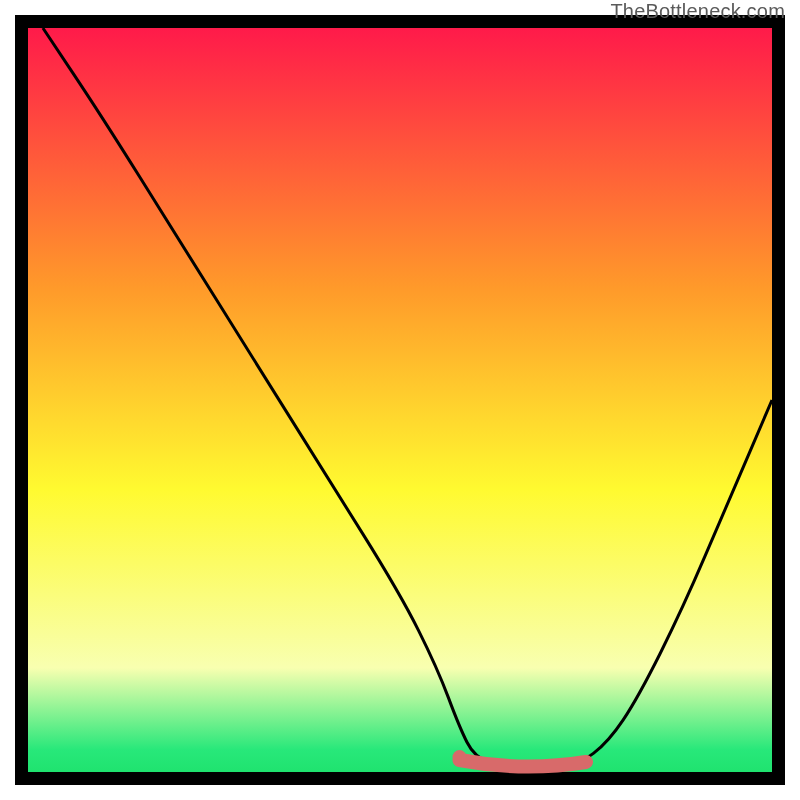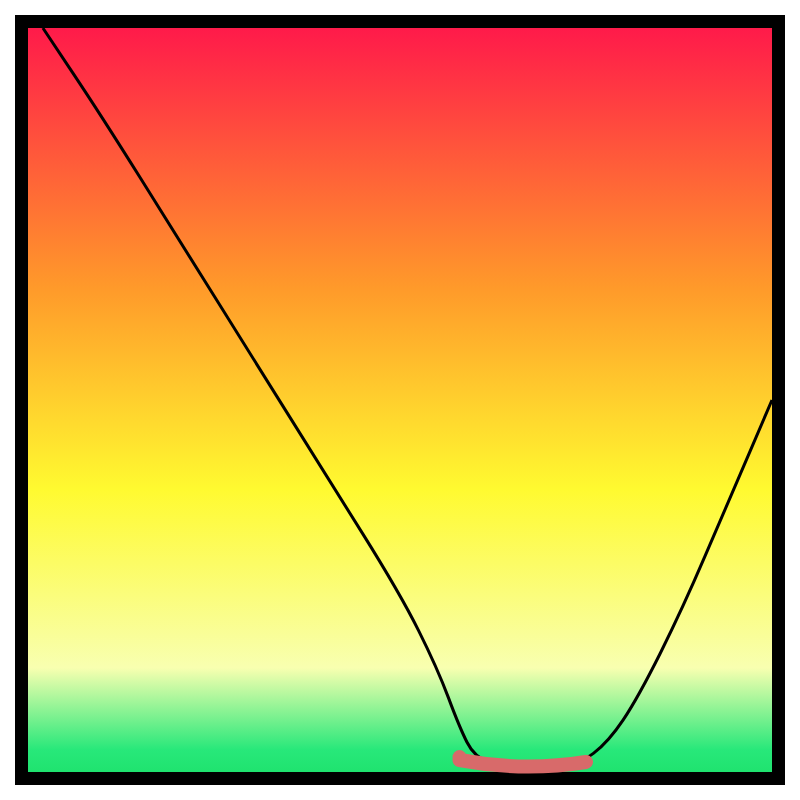--- a/index.html
+++ b/index.html
@@ -52,13 +52,14 @@
       <rect id="grad-rect" x="13" y="13" width="744" height="744" fill="url(#bg-grad)"></rect>
 
       <path id="curve-path" d="M 27.9 13.0 Q 27.9 13.0 57.6 57.6 Q 87.4 102.3 124.6 161.8 Q 161.8 221.3 199.0 280.8 Q 236.2 340.4 273.4 399.9 Q 310.6 459.4 347.8 518.9 Q 385.0 578.4 403.6 615.6 Q 422.2 652.8 433.4 682.6 Q 444.5 712.4 452.0 727.2 Q 459.4 742.1 474.3 747.7 Q 489.2 753.3 511.5 753.3 Q 533.8 753.3 548.7 751.4 Q 563.6 749.6 578.4 738.4 Q 593.3 727.2 608.2 704.9 Q 623.1 682.6 645.4 638.0 Q 667.7 593.3 690.0 541.2 Q 712.4 489.2 734.7 437.1 T 757.0 385.0" fill="none" stroke="#000000" stroke-width="3"></path>
 
       <path id="accent-path" d="M 444.5 745.0 Q 507.8 757.0 571.0 747.0" fill="none" stroke="#d86a6a" stroke-width="14" stroke-linecap="round"></path>
 
       <circle id="accent-dot" cx="444.5" cy="742.1" r="7" fill="#d86a6a"></circle>
     </svg>
   </div>
 
+  <div class="watermark">TheBottleneck.com</div>
 </div>
 
 </body></html>

